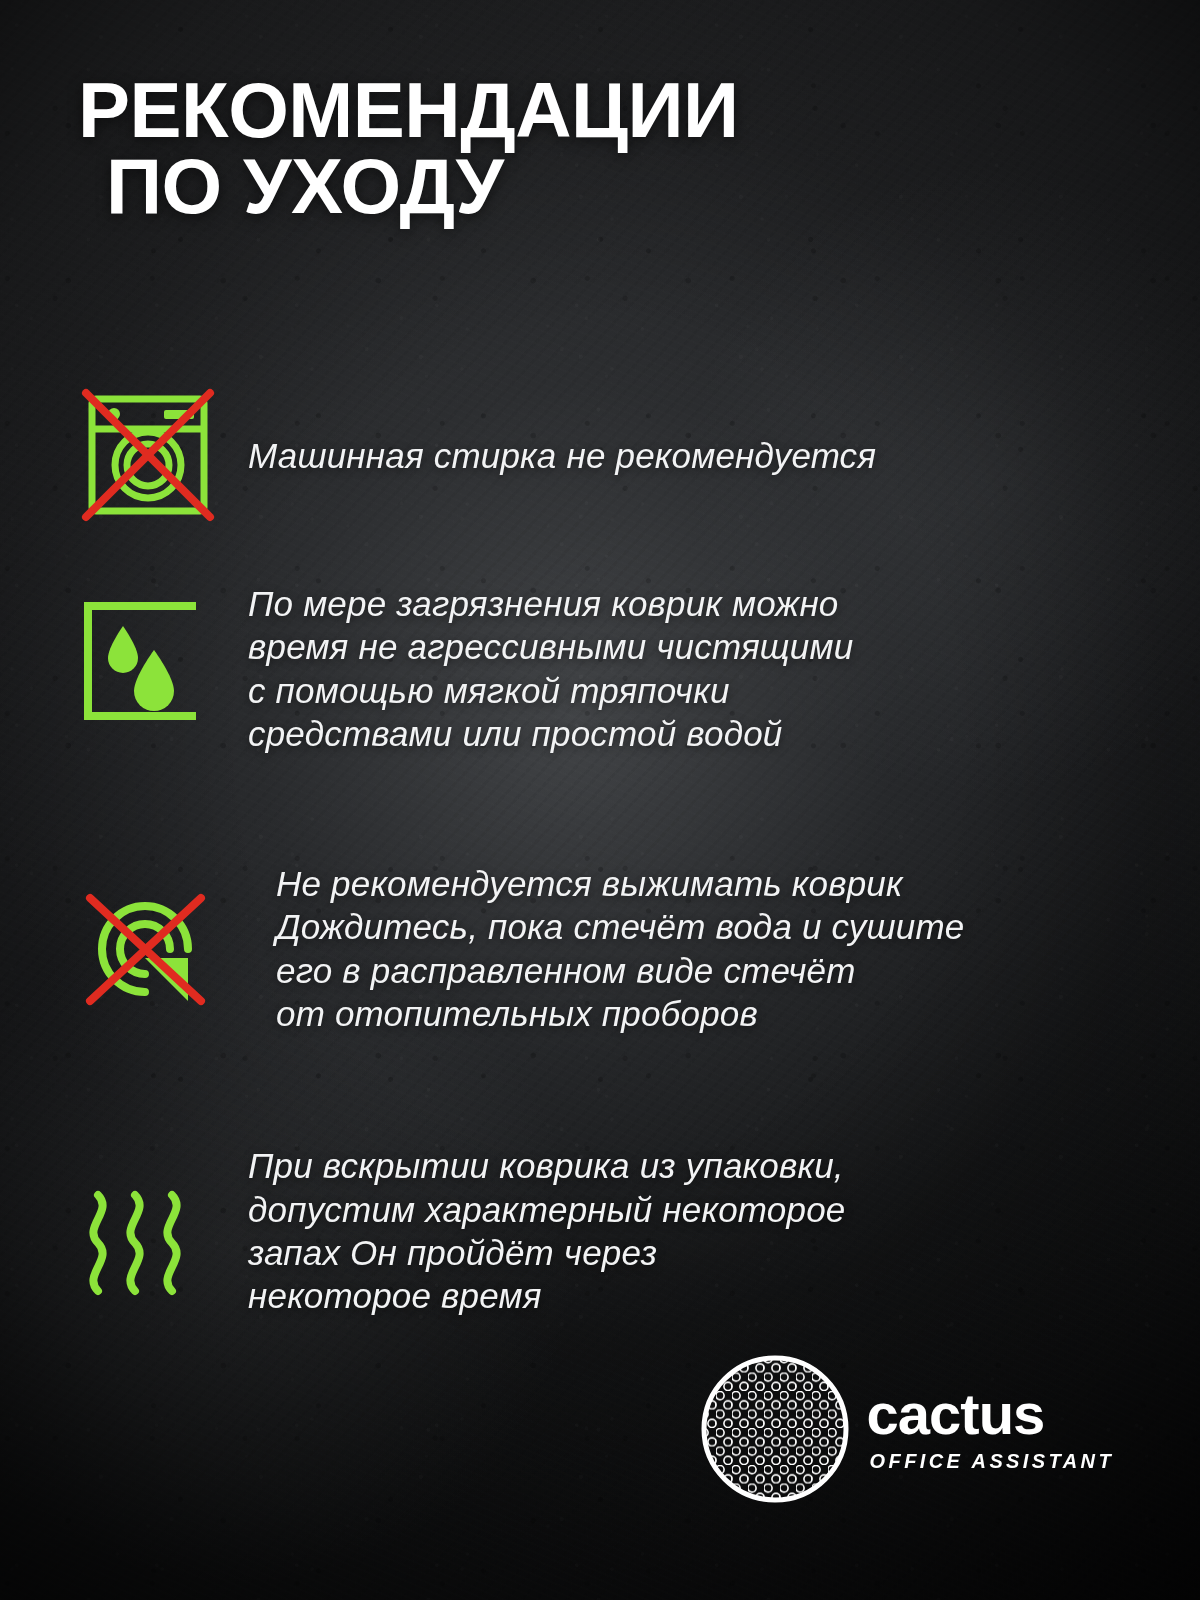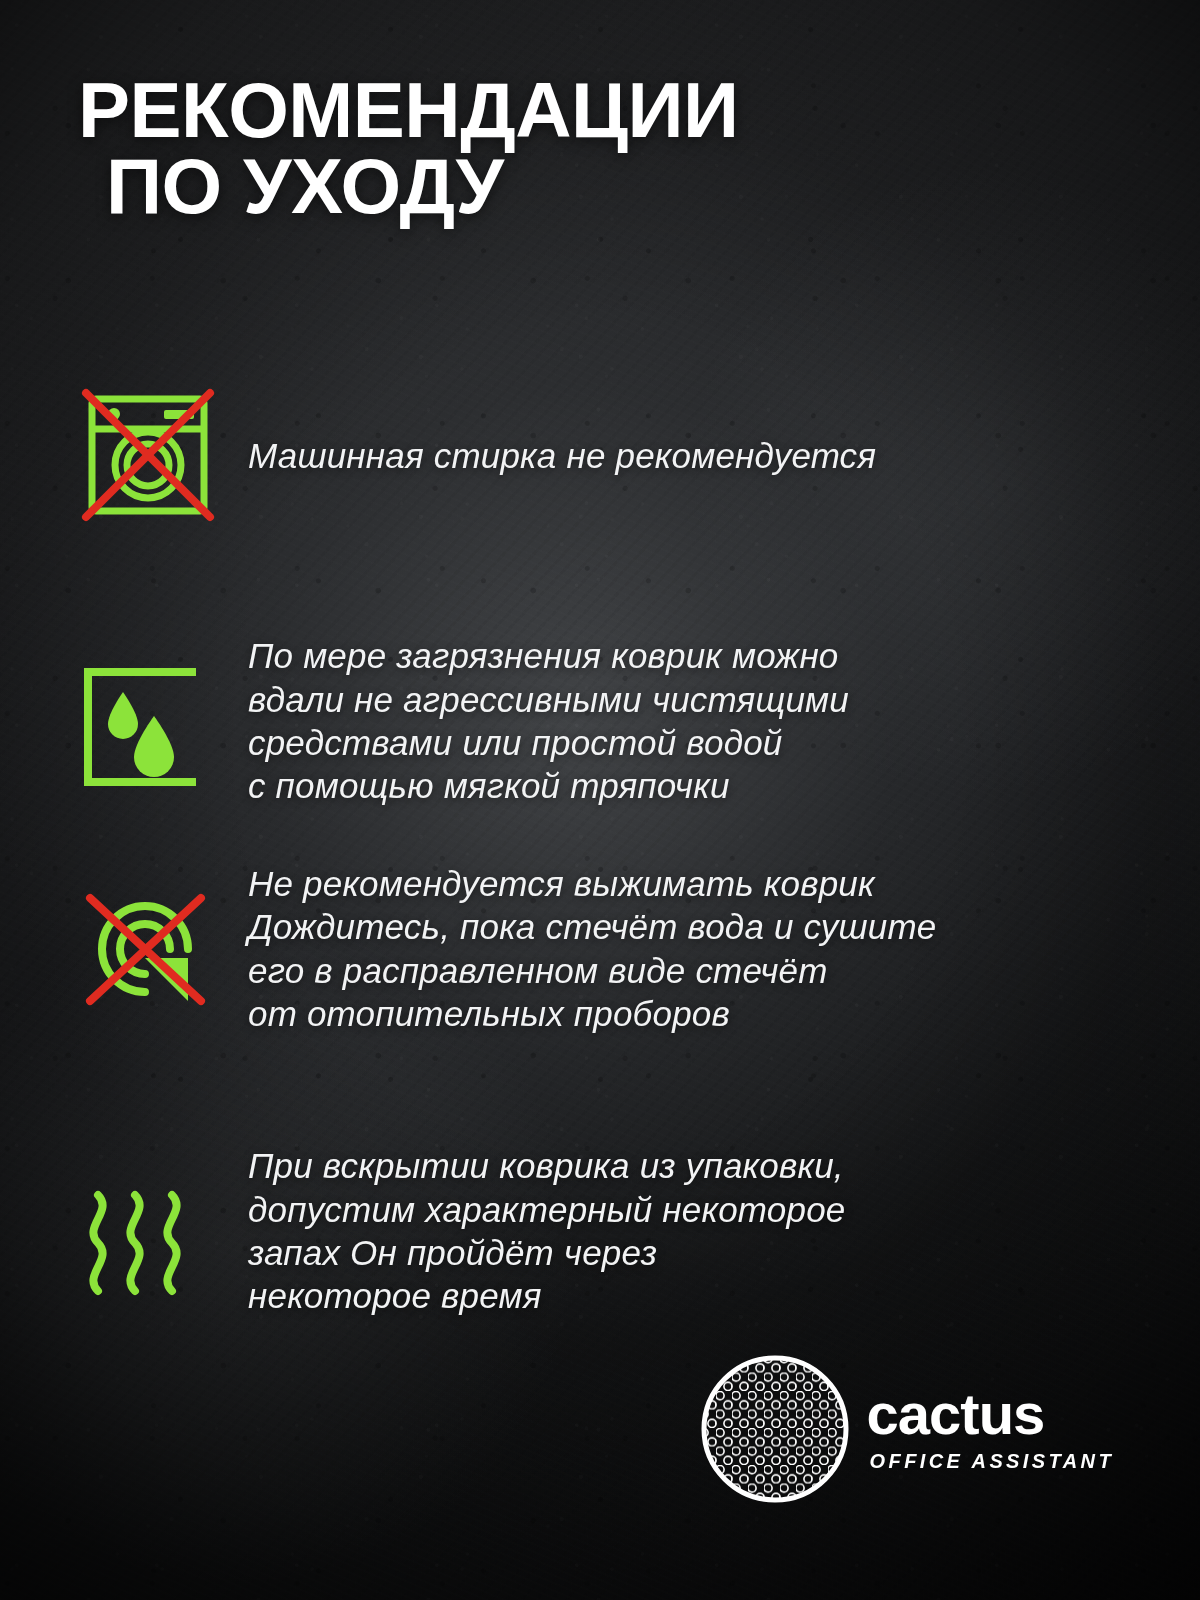--- a/index.html
+++ b/index.html
@@ -109,23 +109,23 @@
     font-weight: 400;
     color: #f2f3f4;
     letter-spacing: .2px;
     text-shadow: 0 2px 8px rgba(0,0,0,.5);
     padding-top: 2px;
   }
   .text-cell .ln { display: block; white-space: nowrap; font-style: italic; }
 
   #item-wash   { height: 250px; align-items: center; }
   #item-wash .icon-cell { padding-top: 0; }
-  #item-clean  { height: 280px; align-items: center; }
+  #item-clean  { height: 280px; align-items: flex-start; }
   #item-clean .icon-cell { padding-top: 18px; }
-  #item-wring  { height: 270px; align-items: flex-start; }
+  #item-wring  { height: 270px; align-items: flex-start; gap: 28px; }
   #item-wring .icon-cell { padding-top: 22px; }
   #item-smell  { height: 200px; align-items: center; }
   #item-smell .icon-cell { padding-top: 26px; }
 
   .logo-block {
     position: absolute;
     right: 86px;
     bottom: 96px;
     display: flex;
     align-items: center;
@@ -199,23 +199,23 @@
       <div class="item" id="item-clean">
         <div class="icon-cell">
           <svg class="icon" width="130" height="130" viewBox="0 0 130 130">
             <polyline points="118,8 10,8 10,118 118,118" fill="none" stroke="#8CE33A" stroke-width="8"></polyline>
             <path d="M45 28 C45 28 30 49 30 60 a15 15 0 0 0 30 0 C60 49 45 28 45 28 Z" fill="#8CE33A"></path>
             <path d="M76 52 C76 52 56 79 56 93 a20 20 0 0 0 40 0 C96 79 76 52 76 52 Z" fill="#8CE33A"></path>
           </svg>
         </div>
         <div class="text-cell">
           <span class="ln">По мере загрязнения коврик можно</span>
-          <span class="ln">вдали не агрессивными чистящими</span>
+          <span class="ln">время не агрессивными чистящими</span>
+          <span class="ln">с помощью мягкой тряпочки</span>
           <span class="ln">средствами или простой водой</span>
-          <span class="ln">с помощью мягкой тряпочки</span>
         </div>
       </div>
 
       <div class="item" id="item-wring">
         <div class="icon-cell">
           <svg class="icon" width="135" height="135" viewBox="0 0 135 135">
             <g fill="none" stroke="#8CE33A" stroke-width="8" stroke-linecap="round">
               <path d="M110 67 A43 43 0 1 0 67 110"></path>
               <path d="M92 67 A25 25 0 1 0 67 92"></path>
             </g>

